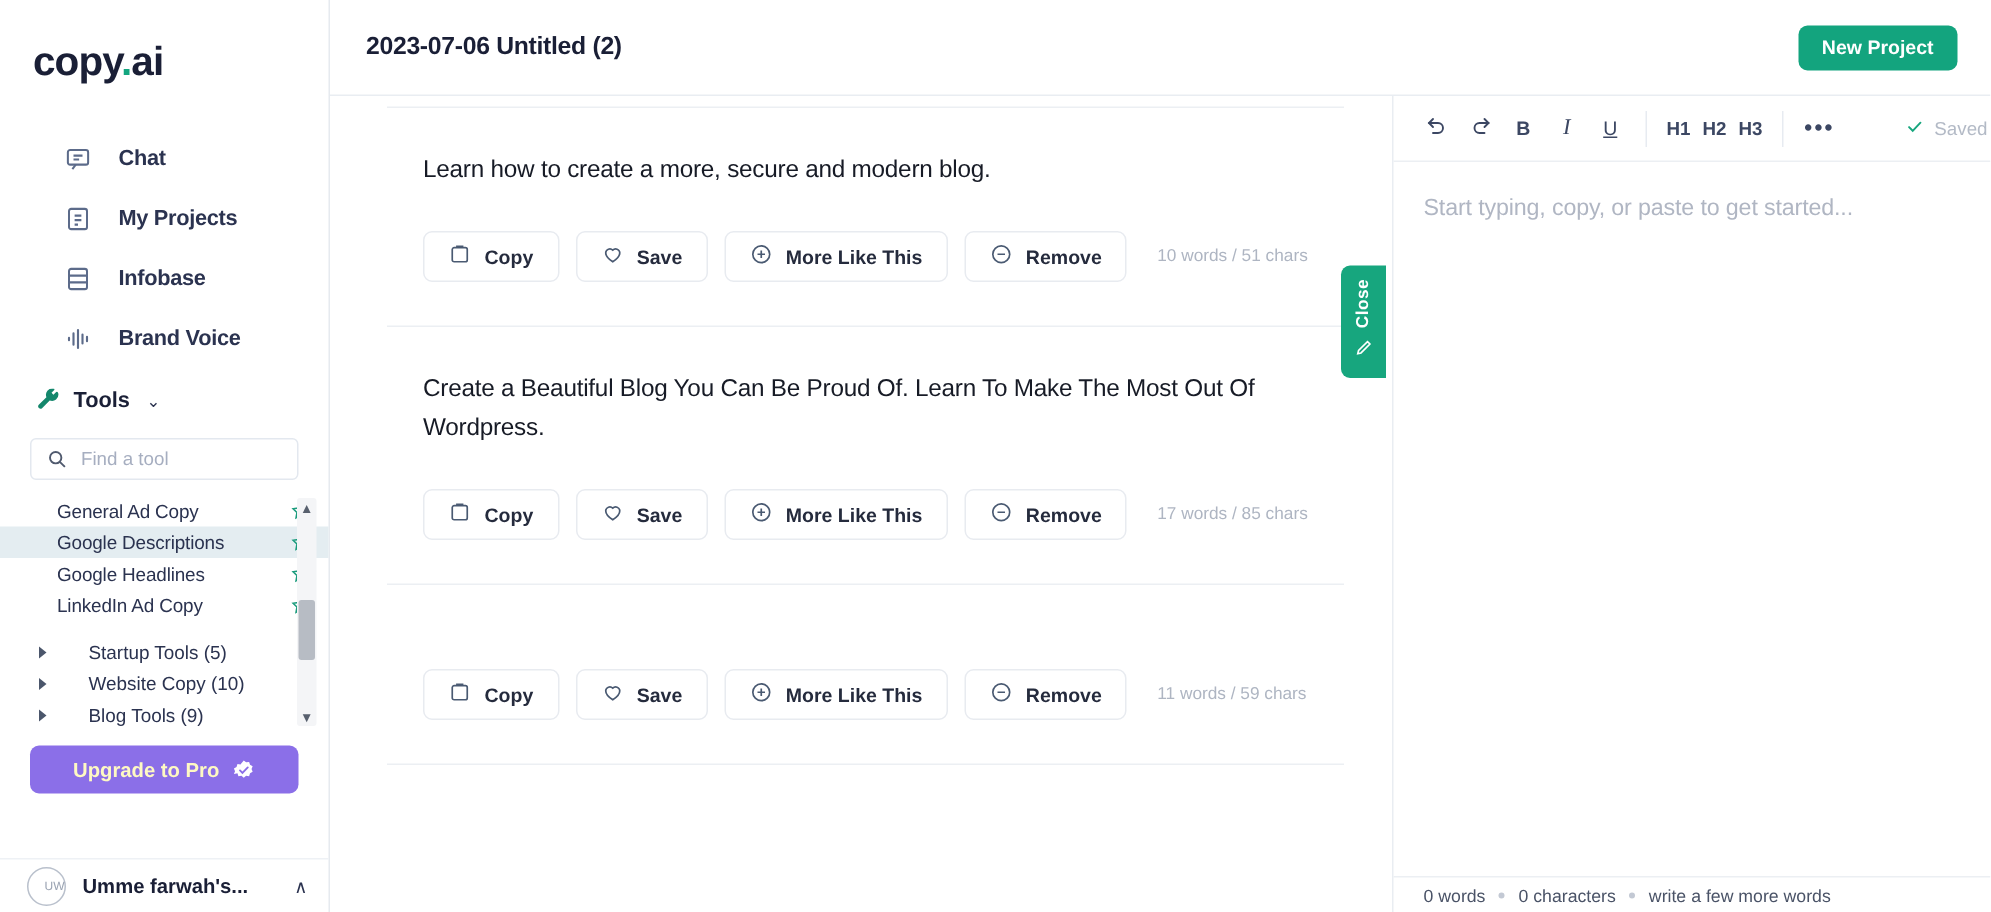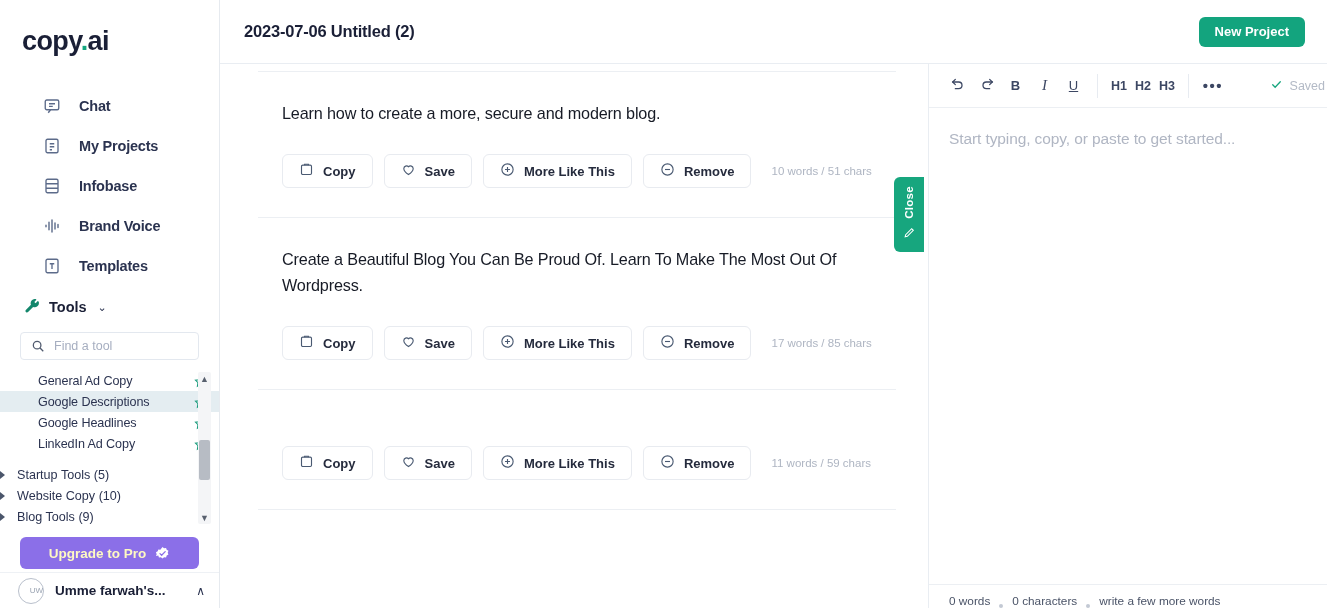--- a/index.html
+++ b/index.html
@@ -78,22 +78,22 @@
     display: flex; align-items: center; justify-content: space-between;
     height: 21px;
     padding: 0 12px 0 38px;
     cursor: pointer;
   }
   .tool-item.selected { background: #e4edf1; }
   .tool-item .tname { font-size: 12.6px; color: #2b3350; letter-spacing: -0.1px; }
   .star { width: 13px; height: 13px; color: #1a9b7c; flex: 0 0 13px; }
 
   .tool-group {
-    display: flex; align-items: center; gap: 12px;
-    height: 21px; cursor: pointer;
+    display: flex; align-items: center; gap: 28px;
+    height: 21px; padding-left: 26px; cursor: pointer;
   }
   .tool-group .gname { font-size: 12.6px; color: #2b3350; }
   .tri { width: 0; height: 0; border-left: 5px solid #4b566b; border-top: 4px solid transparent; border-bottom: 4px solid transparent; }
 
   .tl-scroll {
     position: absolute; right: 8px; top: 2px;
     width: 13px; height: 152px;
     background: #f4f5f7; border-radius: 2px;
   }
   .tl-arrow { position: absolute; left: 1px; width: 11px; height: 11px; display:flex; align-items:center; justify-content:center; color:#58606e; font-size:9px;}
@@ -232,21 +232,21 @@
     padding-right: 2px;
   }
   .saved svg { width: 13px; height: 13px; color: #17a67e; }
 
   .epaper { flex: 1; padding: 22px 26px 0 20px; position: relative; min-height: 0; }
   .eplaceholder { color: #b0b6c3; font-size: 15.5px; letter-spacing: -0.1px; }
 
   .estatus {
     height: 24px; flex: 0 0 24px;
     border-top: 1px solid #eceff3;
-    display: flex; align-items: flex-end; gap: 9px;
+    display: flex; align-items: center; gap: 9px;
     padding: 0 0 0 20px;
     font-size: 11.8px; color: #4a5367;
   }
   .dot-sep { width: 4px; height: 4px; border-radius: 50%; background: #c3c9d4; }
 </style>
 </head>
 <body>
 
 <div id="app">
 
@@ -291,29 +291,20 @@
 
       <div class="nav-item">
         <span class="nav-icon">
           <svg viewBox="0 0 24 24" fill="none" stroke="currentColor" stroke-width="1.9" stroke-linecap="round">
               <path d="M4 11v2M8 7v10M12 4v16M16 8v8M20 10v4"></path>
             </svg>
         </span>
         <span class="label">Brand Voice</span>
       </div>
 
-      <div class="nav-item">
-        <span class="nav-icon">
-          <svg viewBox="0 0 24 24" fill="none" stroke="currentColor" stroke-width="1.8">
-              <rect x="4" y="3" width="16" height="18" rx="2"></rect>
-              <path d="M9 9h6M12 9v7"></path>
-            </svg>
-        </span>
-        <span class="label">Templates</span>
-      </div>
     </div>
 
     <div class="tools-row">
       <span class="nav-icon" style="color:#14876c;width:17px;height:17px;flex:0 0 17px;">
         <svg viewBox="0 0 24 24" fill="currentColor">
             <path d="M20.5 3.5a1 1 0 00-1.5-.2l-2.6 2.6-1.8-1.8L17.2 1.5A1 1 0 0016.4.1a6 6 0 00-6.6 8.1L2.6 15.4a2.2 2.2 0 003.1 3.1l7.2-7.2a6 6 0 008.1-6.6z"></path>
           </svg>
       </span>
       <span class="label">Tools</span>
       <span class="chev">⌄</span>

